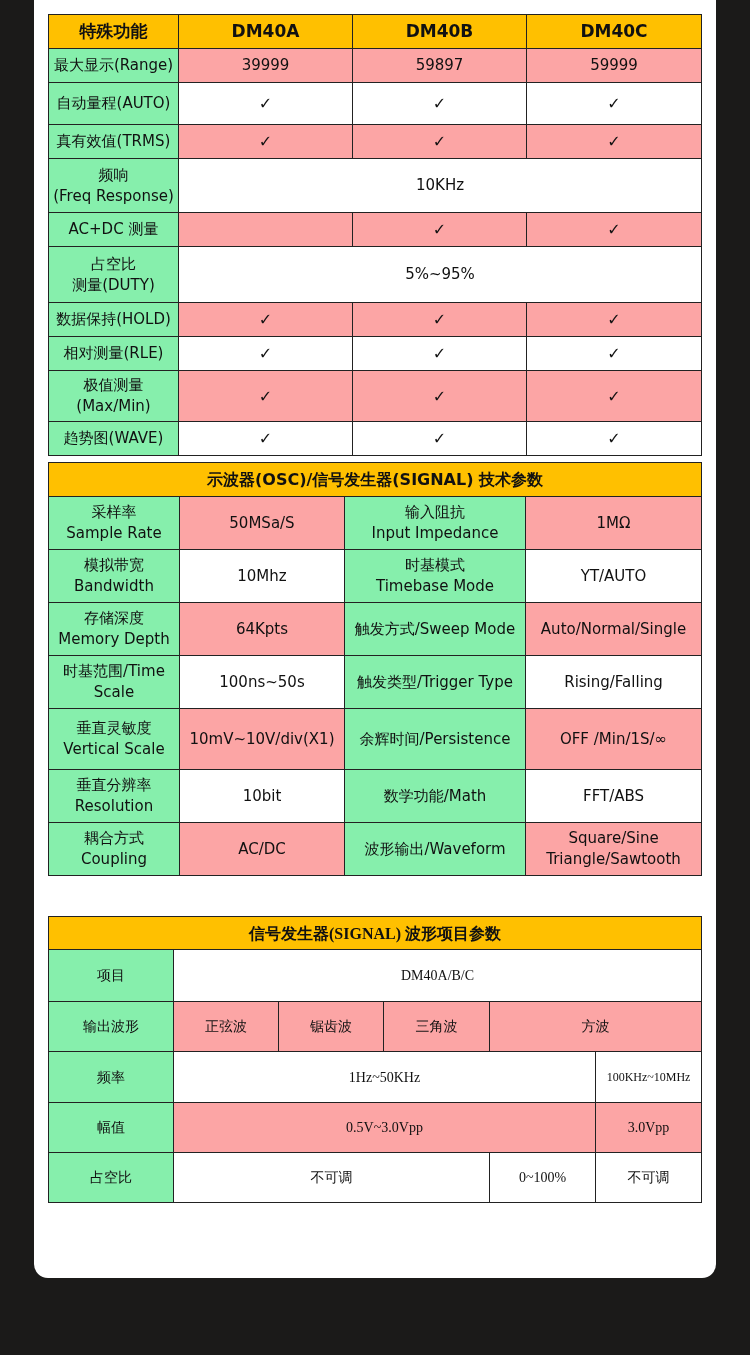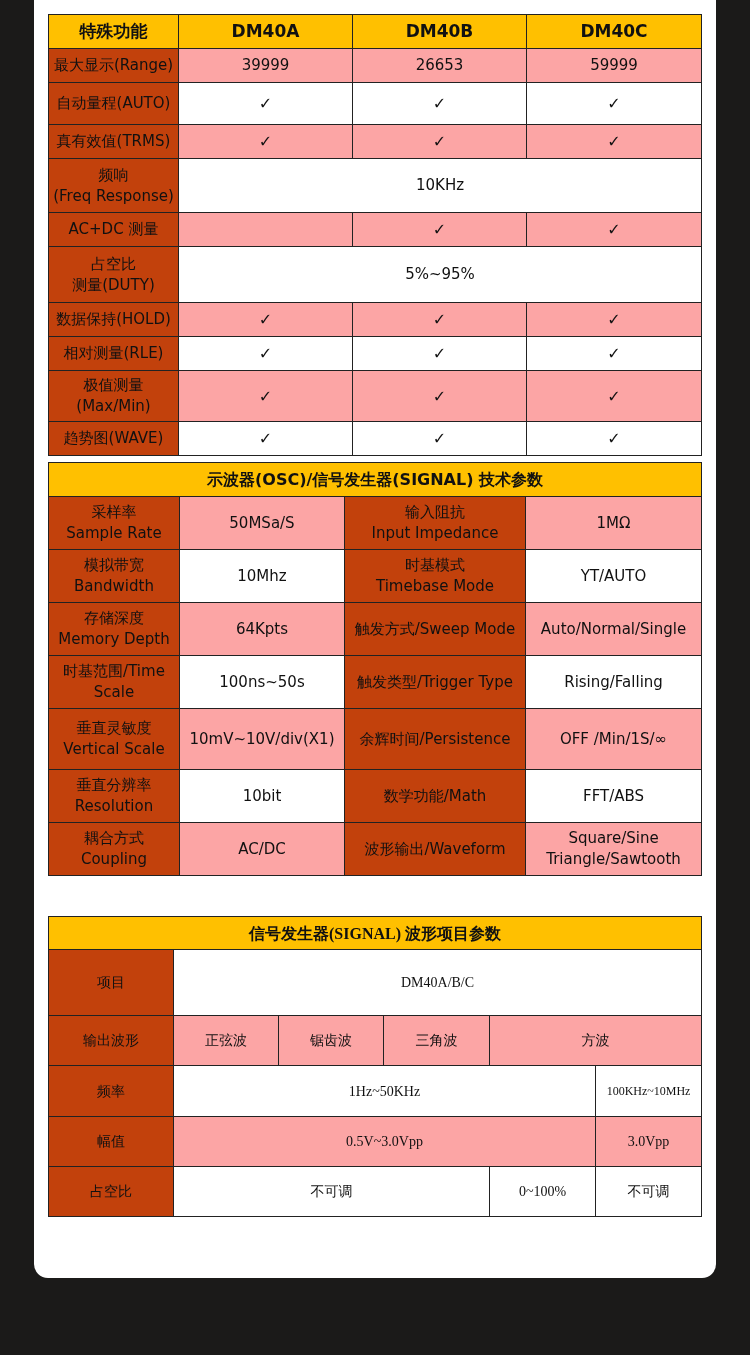--- a/index.html
+++ b/index.html
@@ -1,21 +1,21 @@
 <!DOCTYPE html>
 <html><head>
 <meta charset="utf-8">
 <style>
   html,body{margin:0;padding:0;}
   body{width:750px;height:1355px;background:#1b1a19;position:relative;overflow:hidden;font-family:"DejaVu Sans","Liberation Sans",sans-serif;color:#111;}
   .card{position:absolute;left:34px;top:-20px;width:682px;height:1298px;background:#fff;border-radius:0 0 14px 14px;}
   table{position:absolute;border-collapse:collapse;table-layout:fixed;padding-left:32px;}
   td{border:1.5px solid #222;text-align:center;vertical-align:middle;padding:0;font-size:15px;line-height:21px;}
   .hd{background:#ffc000;font-weight:bold;font-size:17px;}
-  .lb{background:#c2410c;}
+  .lb{background:#86efac;}
   .g{background:#fca5a5;}
   .w{background:#fff;}
   .t3 td{font-size:14px;}
   .small{font-size:12px !important;}
   .chk{font-size:16px;}
 </style>
 </head>
 <body>
 
 <div class="card"></div>
@@ -30,21 +30,21 @@
   <tbody>
       <tr style="height:34px">
     <td class="hd">特殊功能</td>
     <td class="hd">DM40A</td>
     <td class="hd">DM40B</td>
     <td class="hd">DM40C</td>
   </tr>
   <tr style="height:34px">
     <td class="lb">最大显示(Range)</td>
     <td class="g">39999</td>
-    <td class="g">26653</td>
+    <td class="g">59897</td>
     <td class="g">59999</td>
   </tr>
   <tr style="height:42px">
     <td class="lb">自动量程(AUTO)</td>
     <td class="w chk">✓</td>
     <td class="w chk">✓</td>
     <td class="w chk">✓</td>
   </tr>
   <tr style="height:34px">
     <td class="lb">真有效值(TRMS)</td>
@@ -194,21 +194,21 @@
       <col style="width:105px">
       <col style="width:105px">
       <col style="width:106px">
       <col style="width:106px">
       <col style="width:106px">
     </colgroup>
   <tbody>
       <tr style="height:33px">
     <td class="hd" colspan="6" style="font-size:16px">信号发生器(SIGNAL) 波形项目参数</td>
   </tr>
-  <tr style="height:66px">
+  <tr style="height:52px">
     <td class="lb">项目</td>
     <td class="w" colspan="5">DM40A/B/C</td>
   </tr>
   <tr style="height:50px">
     <td class="lb">输出波形</td>
     <td class="g">正弦波</td>
     <td class="g">锯齿波</td>
     <td class="g">三角波</td>
     <td class="g" colspan="2">方波</td>
   </tr>

